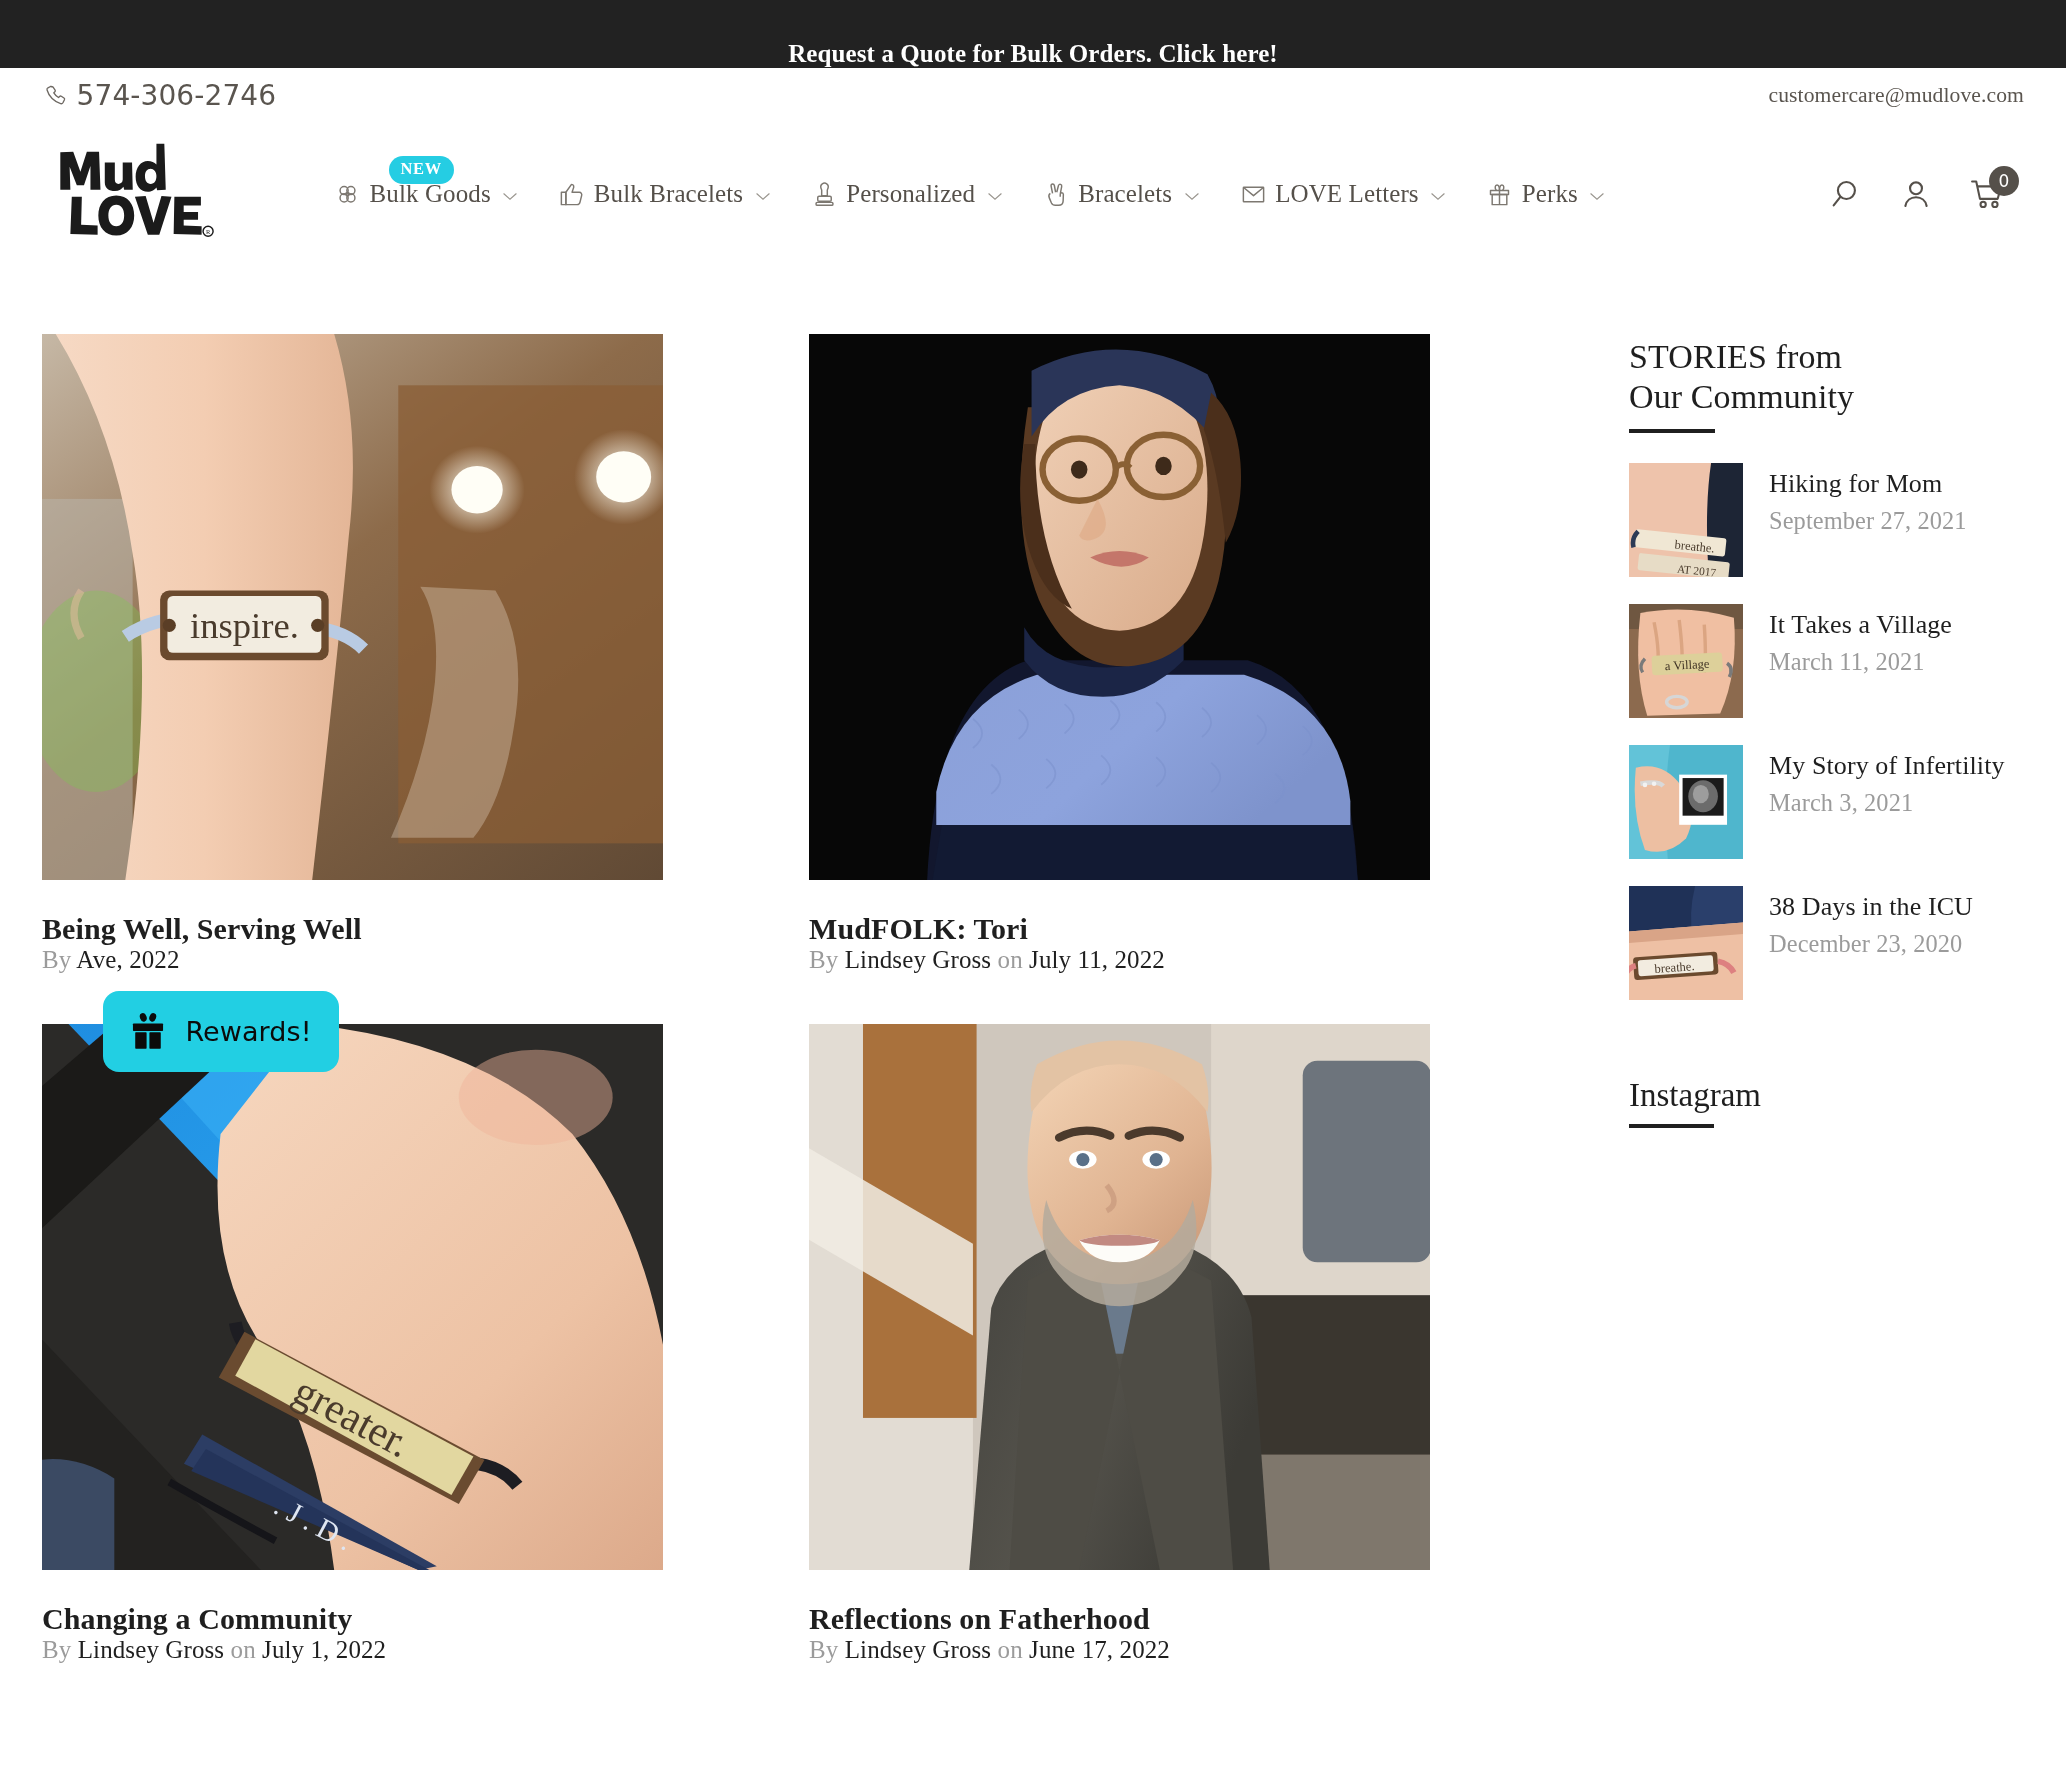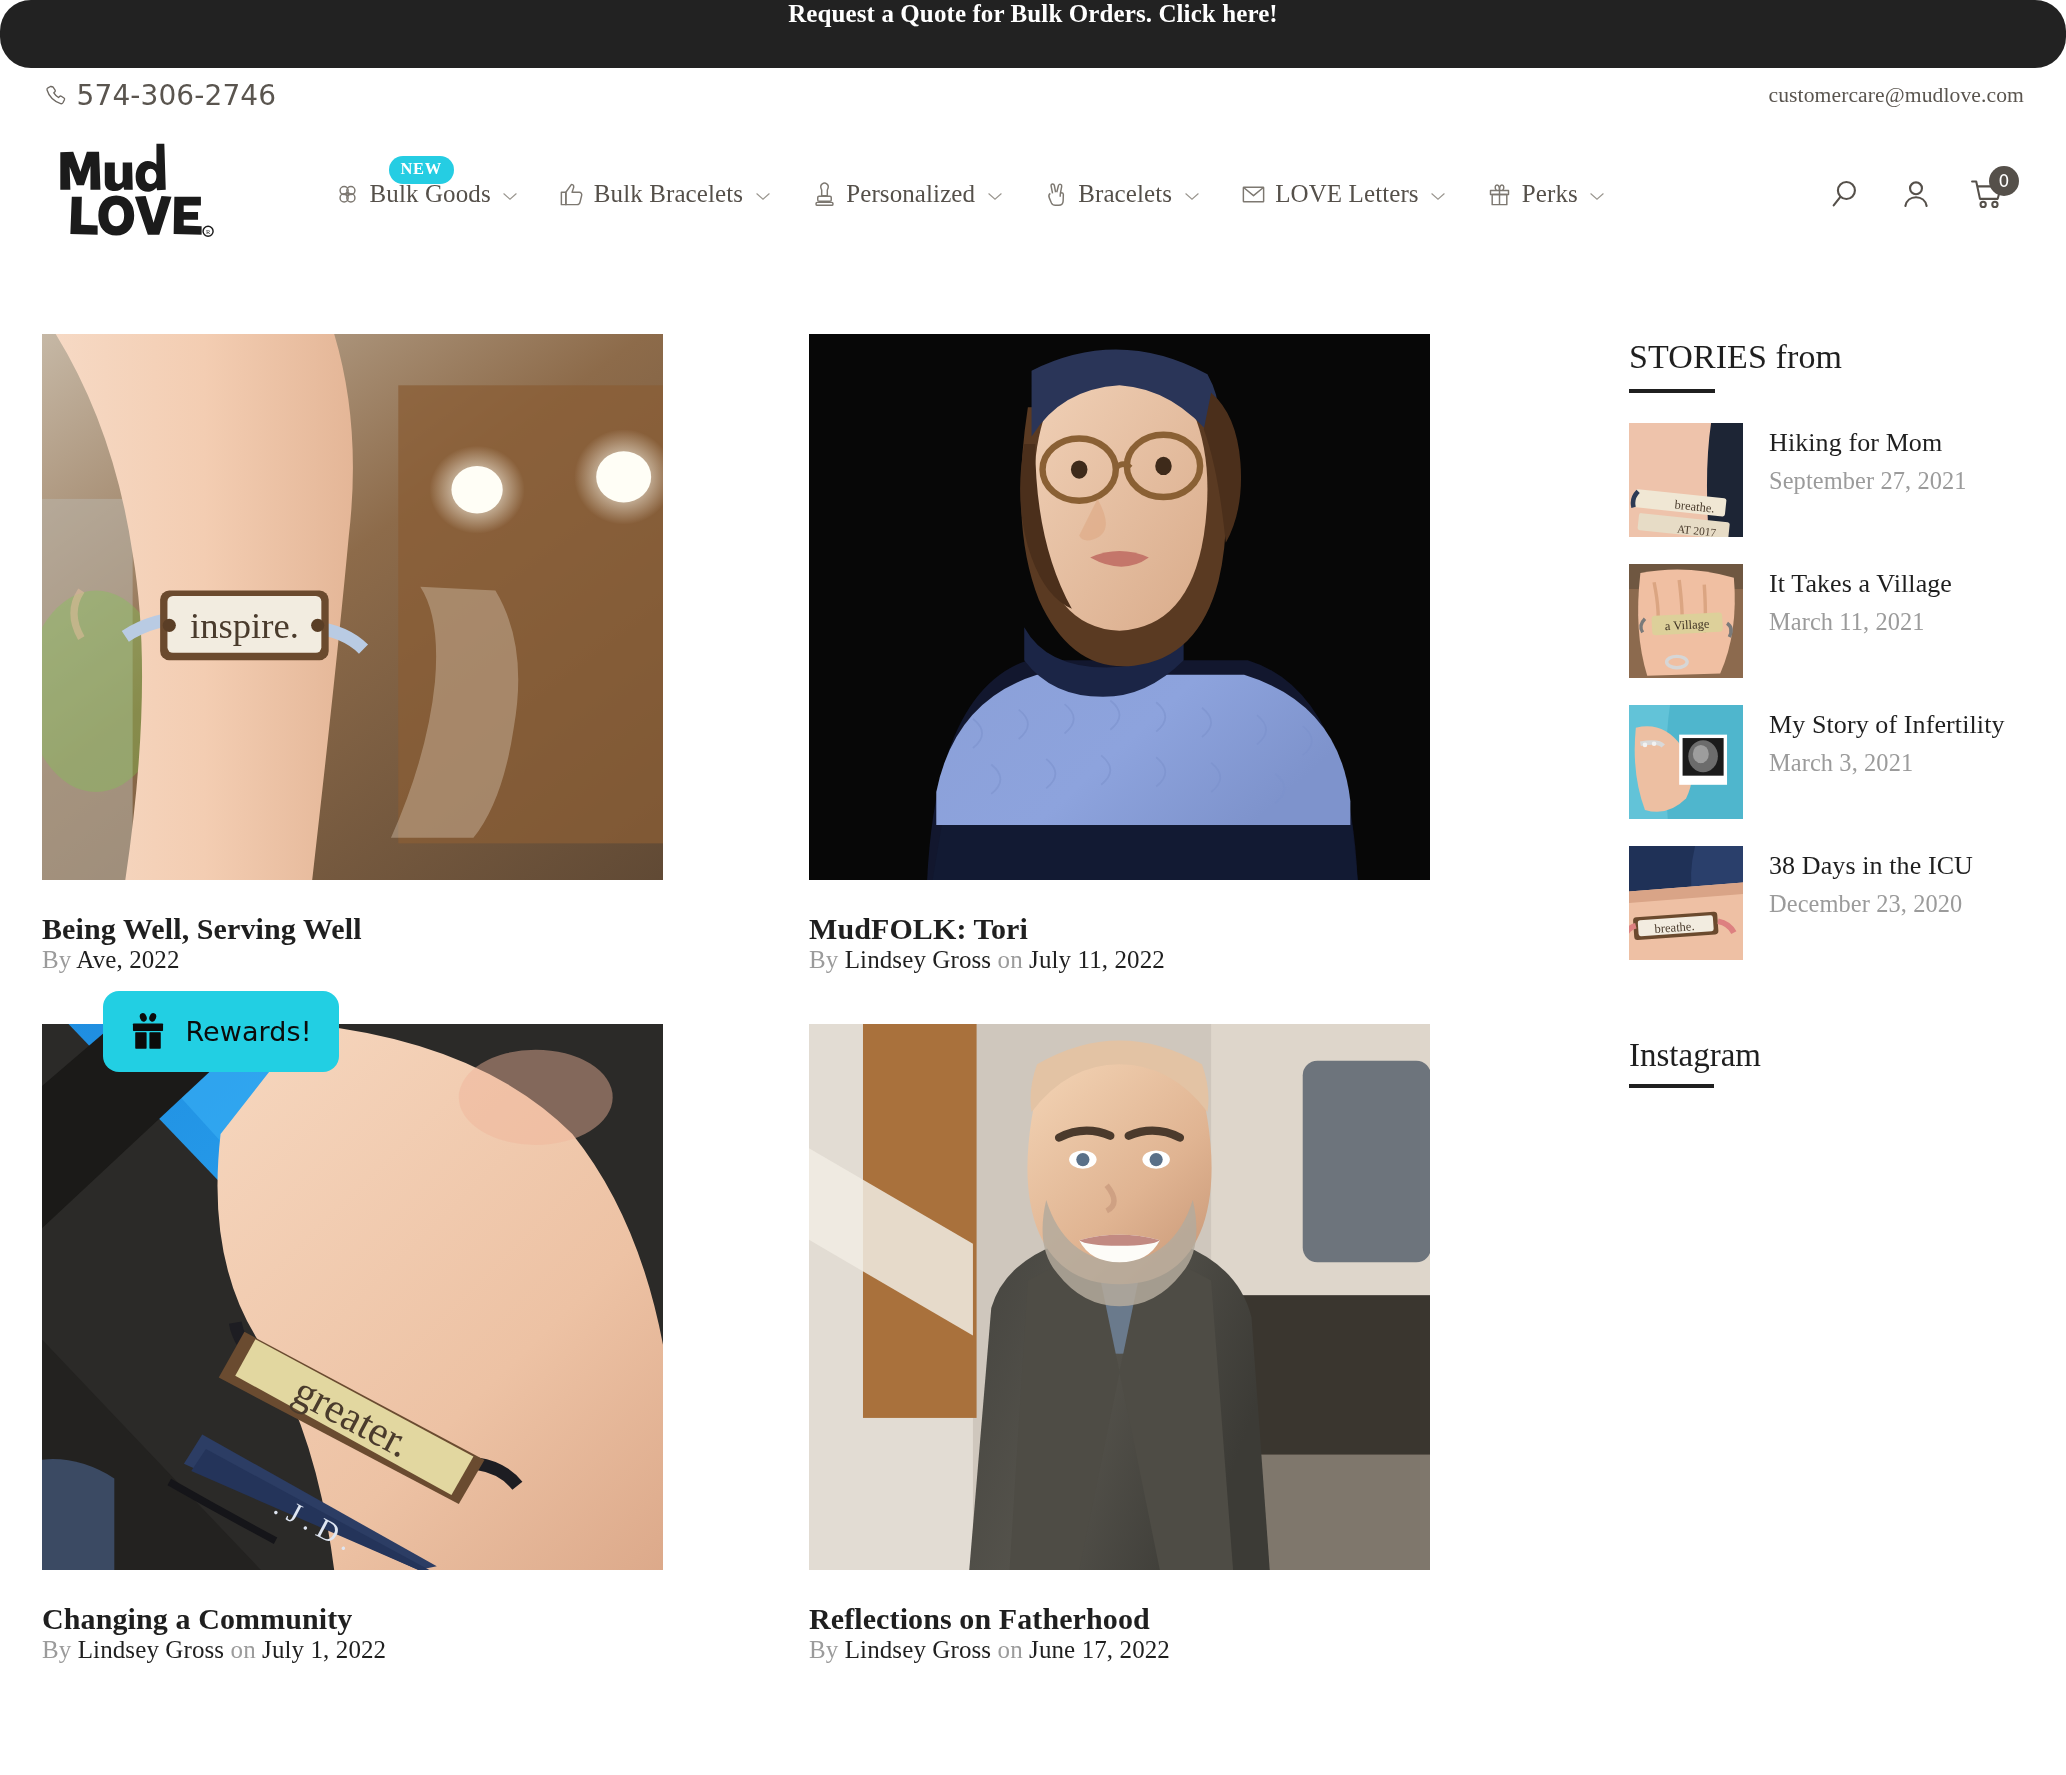--- a/index.html
+++ b/index.html
@@ -9,23 +9,22 @@
     font-family: "Liberation Serif", serif;
     -webkit-font-smoothing: antialiased;
   }
 
   
   .announce-bar {
     width: 100%;
     height: 68px;
     background: #222222;
     display: flex;
-    align-items: flex-start;
+    align-items: flex-end;
     justify-content: center;
-    border-radius: 31px;
   }
   .announce-text {
     color: #ffffff;
     font-family: "Liberation Serif", serif;
     font-size: 25px;
     font-weight: 700;
     letter-spacing: 0.1px;
   }
 
   
@@ -646,20 +645,21 @@
         <span>Lindsey Gross</span>
         <span class="meta-muted">on</span>
         <span>June 17, 2022</span>
       </div>
     </div>
   </div>
 
   <aside class="sidebar">
     <div class="side-heading">
       <div>STORIES from</div>
+      <div>Our Community</div>
     </div>
     <div class="side-rule"></div>
 
     <div class="story-item">
       <div class="story-thumb">
         <svg viewBox="0 0 100 100" preserveAspectRatio="xMidYMid slice" xmlns="http://www.w3.org/2000/svg">
           <rect width="100" height="100" fill="#1d2535"></rect>
           <path d="M0 0 L72 0 Q66 40 70 100 L0 100 Z" fill="#eec3ab"></path>
           <rect x="5" y="62" width="80" height="16" rx="2" fill="#f0e7d4" transform="rotate(6 45 70)"></rect>
           <text x="40" y="75" font-family="serif" font-size="11" fill="#4a3b2c" transform="rotate(6 40 73)">breathe.</text>

